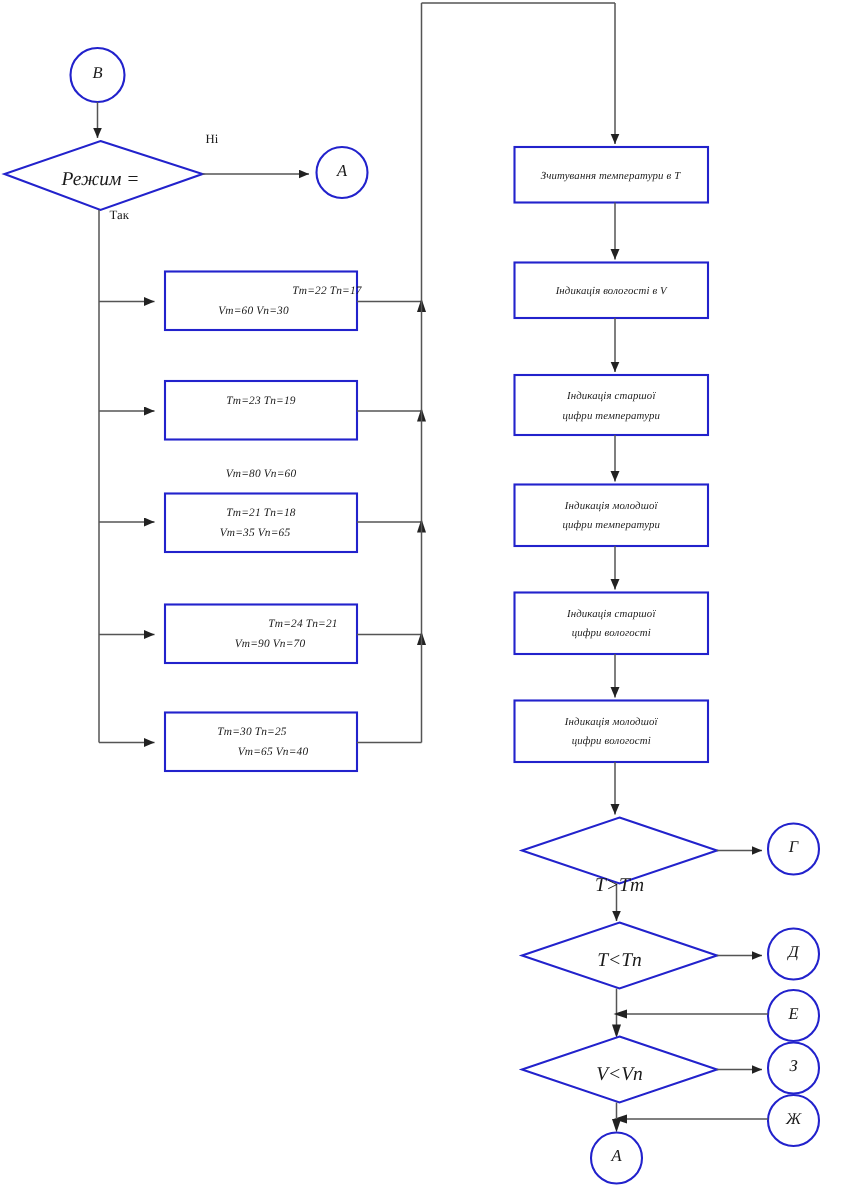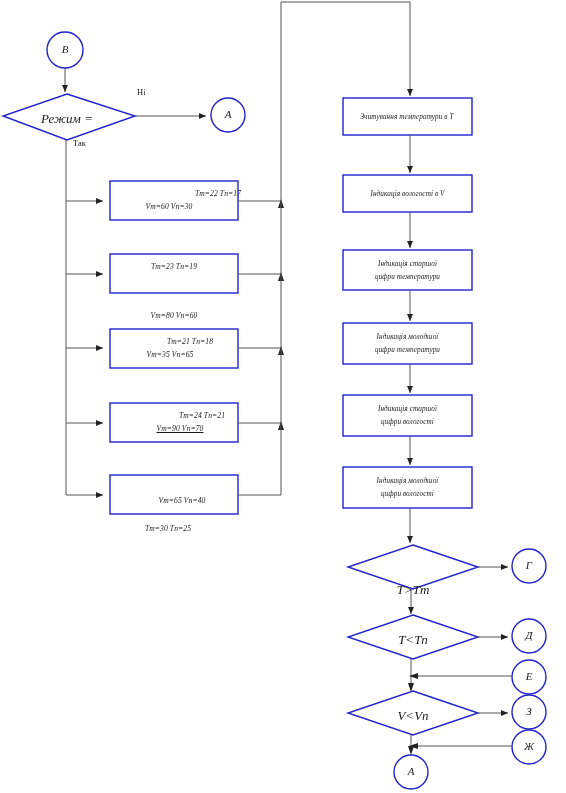--- a/index.html
+++ b/index.html
@@ -119,27 +119,27 @@
   <div class="node-text dec-text" style="left:32px;top:110px;width:70px;">Режим =</div>
   <div class="edge-label" style="left:137px;top:87px;">Ні</div>
   <div class="edge-label" style="left:73px;top:138px;">Так</div>
 
   <div class="node-text proc-text" style="left:110px;top:188px;width:128px;padding-left:44px;">Тm=22  Тn=17</div>
   <div class="node-text proc-text" style="left:110px;top:201px;width:118px;">Vm=60  Vn=30</div>
 
   <div class="node-text proc-text" style="left:110px;top:261px;width:128px;">Тm=23  Тn=19</div>
   <div class="node-text proc-text" style="left:110px;top:274px;width:128px;margin-top:36px;">Vm=80  Vn=60</div>
 
-  <div class="node-text proc-text" style="left:126px;top:336px;width:128px;">Тm=21  Тn=18</div>
+  <div class="node-text proc-text" style="left:110px;top:336px;width:128px;">Тm=21  Тn=18</div>
   <div class="node-text proc-text" style="left:110px;top:349px;width:120px;">Vm=35 Vn=65</div>
 
   <div class="node-text proc-text" style="left:110px;top:410px;width:128px;padding-left:28px;">Тm=24   Тn=21</div>
-  <div class="node-text proc-text" style="left:110px;top:423px;width:140px;text-decoration:underline;">Vm=90  Vn=70</div>
+  <div class="node-text proc-text" style="left:110px;top:423px;width:140px;">Vm=90  Vn=70</div>
 
-  <div class="node-text proc-text" style="left:110px;top:482px;width:116px;margin-top:41px;">Тm=30  Тn=25</div>
+  <div class="node-text proc-text" style="left:110px;top:482px;width:116px;">Тm=30  Тn=25</div>
   <div class="node-text proc-text" style="left:110px;top:495px;width:144px;">Vm=65  Vn=40</div>
 
   <div class="node-text proc-text sm" style="left:345px;top:112px;width:124px;">Зчитування температури в Т</div>
   <div class="node-text proc-text sm" style="left:345px;top:189px;width:125px;">Індикація вологості в V</div>
 
   <div class="node-text proc-text sm" style="left:345px;top:259px;width:125px;">Індикація старшої</div>
   <div class="node-text proc-text sm" style="left:345px;top:272px;width:125px;">цифри температури</div>
 
   <div class="node-text proc-text sm" style="left:345px;top:332px;width:125px;">Індикація молодшої</div>
   <div class="node-text proc-text sm" style="left:345px;top:345px;width:125px;">цифри температури</div>

